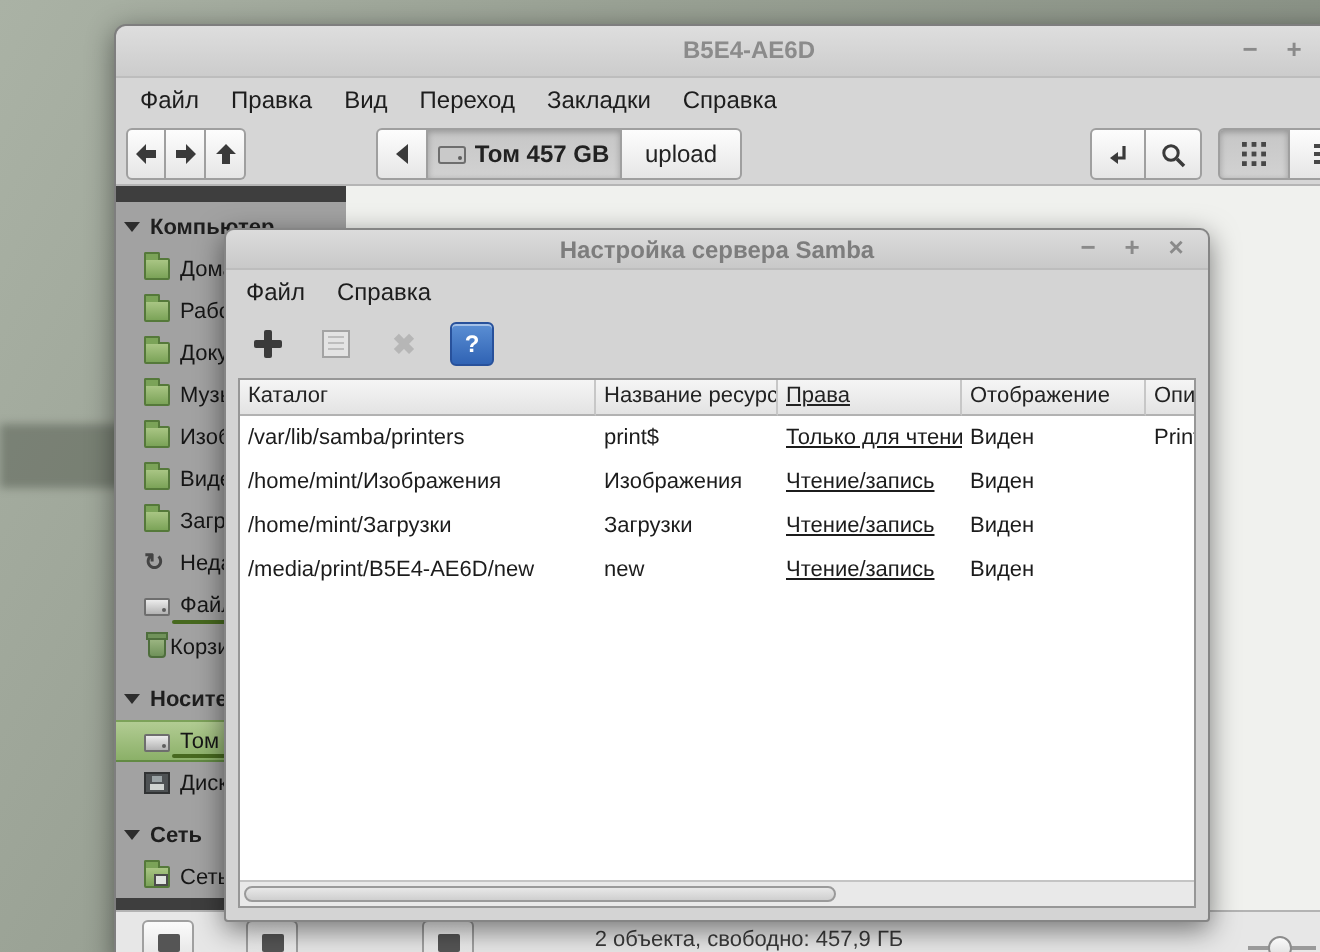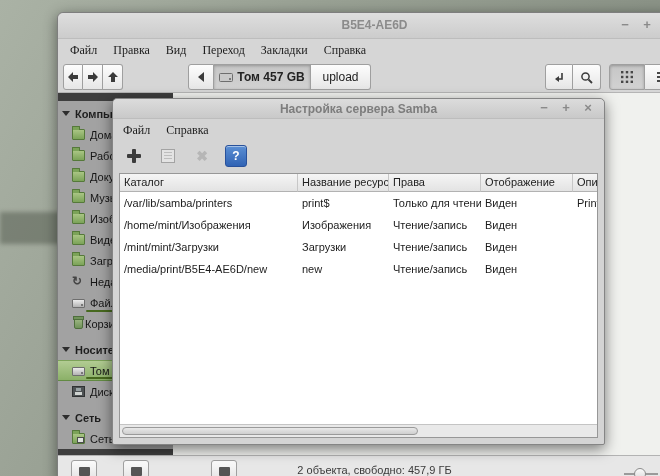--- a/index.html
+++ b/index.html
@@ -16,21 +16,21 @@
   .titlebar{ position:absolute; left:0; top:0; right:0; height:26px;
     background:linear-gradient(#dedede,#cccccc); border-radius:6px 6px 0 0;
     border-bottom:1px solid #bdbdbd; }
   .titlebar .title{ position:absolute; left:0; right:0; top:5px; text-align:center;
     font-size:12px; font-weight:bold; color:#8b8b8b; }
   .wctl{ position:absolute; top:4px; width:16px; height:16px; text-align:center;
     line-height:16px; font-size:13px; font-weight:bold; color:#8a8a8a; cursor:default; }
   .menubar{ display:flex; align-items:center; position:absolute; left:4px; right:0;
     height:22px; font-size:12px; color:#1d1d1d; }
   .menubar.mw{ top:26px; }
-  .menubar .mi{ padding:2px 8px;font-family:Liberation Serif, serif; }
+  .menubar .mi{ padding:2px 8px; }
   .toolbar{ position:absolute; left:0; top:48px; right:0; height:32px;
     border-bottom:1px solid #b5b5b5; background:#d6d6d6; }
   .tbtn{ position:absolute; top:3px; height:26px; background:linear-gradient(#fdfdfd,#e6e6e6);
     border:1px solid #9f9f9f; display:flex; align-items:center; justify-content:center; }
   .grp-l{ border-radius:3px 0 0 3px; } .grp-m{ border-radius:0; border-left:none; }
   .grp-r{ border-radius:0 3px 3px 0; border-left:none; }
   .tbtn.active{ background:linear-gradient(#c6c6c6,#d2d2d2); box-shadow:inset 0 1px 3px rgba(0,0,0,.25); }
   .loc-label{ font-size:12px; font-weight:bold; color:#222; margin-left:4px; }
   .upload-label{ font-size:12px; color:#222; }
 
@@ -91,21 +91,21 @@
   .sbtn::after{ content:""; position:absolute; left:7px; top:6px; width:11px; height:9px;
     background:#555; border-radius:1px; }
   .status-text{ position:absolute; left:0; right:0; top:8px; text-align:center;
     font-size:11px; color:#3a3a3a; }
   .zoom-slider{ position:absolute; left:566px; top:12px; width:34px; height:12px; }
   .zoom-track{ position:absolute; left:0; right:0; top:5px; height:2px; background:#9a9a9a; }
   .zoom-knob{ position:absolute; left:10px; top:0; width:12px; height:12px; border-radius:50%;
     background:linear-gradient(#fafafa,#dcdcdc); border:1px solid #8c8c8c; }
 
   
-  .dialog{ position:absolute; left:112px; top:98px; width:493px; height:347px;
+  .dialog{ position:absolute; left:112px; top:114px; width:493px; height:347px;
     background:#d4d4d4; border:1px solid #858585; border-radius:5px 5px 2px 2px;
     box-shadow:0 4px 14px rgba(0,0,0,.5); }
   .d-titlebar{ position:absolute; left:0; right:0; top:0; height:20px;
     background:linear-gradient(#dcdcdc,#c9c9c9); border-radius:5px 5px 0 0;
     border-bottom:1px solid #bdbdbd; }
   .d-titlebar .title{ position:absolute; left:0; right:0; top:3px; text-align:center;
     font-size:12px; font-weight:bold; color:#7d7d7d; }
   .menubar.dw{ top:20px; left:2px; }
   .d-toolbar{ position:absolute; left:0; top:42px; right:0; height:30px; display:flex;
     align-items:center; padding-left:10px; gap:12px; }
@@ -128,21 +128,21 @@
     justify-content:center; }
   .tablewrap{ position:absolute; left:6px; right:6px; top:74px; bottom:6px;
     border:1px solid #979797; background:#fff; overflow:hidden; }
   .thead{ display:flex; height:18px; }
   .th{ flex:none; background:linear-gradient(#f5f5f5,#e3e3e3); border-right:1px solid #c7c7c7;
     border-bottom:1px solid #b2b2b2; font-size:11px; color:#222; line-height:17px;
     padding-left:4px; white-space:nowrap; overflow:hidden; }
   .trow{ display:flex; height:22px; }
   .td{ flex:none; font-size:11px; color:#1c1c1c; line-height:22px; padding-left:4px;
     white-space:nowrap; overflow:hidden; }
-  .c0{ width:178px; } .c1{ width:91px; } .c2{ width:92px; } .c3{ width:92px; } .c4{ width:120px; }
+  .c0{ width:178px; } .c1{ width:91px; } .c2{ width:92px;text-decoration:underline; } .c3{ width:92px; } .c4{ width:120px; }
   .hscroll{ position:absolute; left:0; right:0; bottom:0; height:13px; background:#e9e9e9;
     border-top:1px solid #c4c4c4; }
   .hthumb{ position:absolute; left:2px; top:2px; width:62%; height:8px;
     background:linear-gradient(#e8e8e8,#cfcfcf); border:1px solid #9a9a9a; border-radius:4px; }
   svg{ display:block; }
 </style>
 </head>
 <body>
 
 <div class="screen">
@@ -374,21 +374,21 @@
             <div class="td c4">Printer Drivers</div>
           </div>
           <div class="trow">
             <div class="td c0">/home/mint/Изображения</div>
             <div class="td c1">Изображения</div>
             <div class="td c2">Чтение/запись</div>
             <div class="td c3">Виден</div>
             <div class="td c4"></div>
           </div>
           <div class="trow">
-            <div class="td c0">/mint/mint/Загрузки</div>
+            <div class="td c0">/home/mint/Загрузки</div>
             <div class="td c1">Загрузки</div>
             <div class="td c2">Чтение/запись</div>
             <div class="td c3">Виден</div>
             <div class="td c4"></div>
           </div>
           <div class="trow">
             <div class="td c0">/media/print/B5E4-AE6D/new</div>
             <div class="td c1">new</div>
             <div class="td c2">Чтение/запись</div>
             <div class="td c3">Виден</div>

